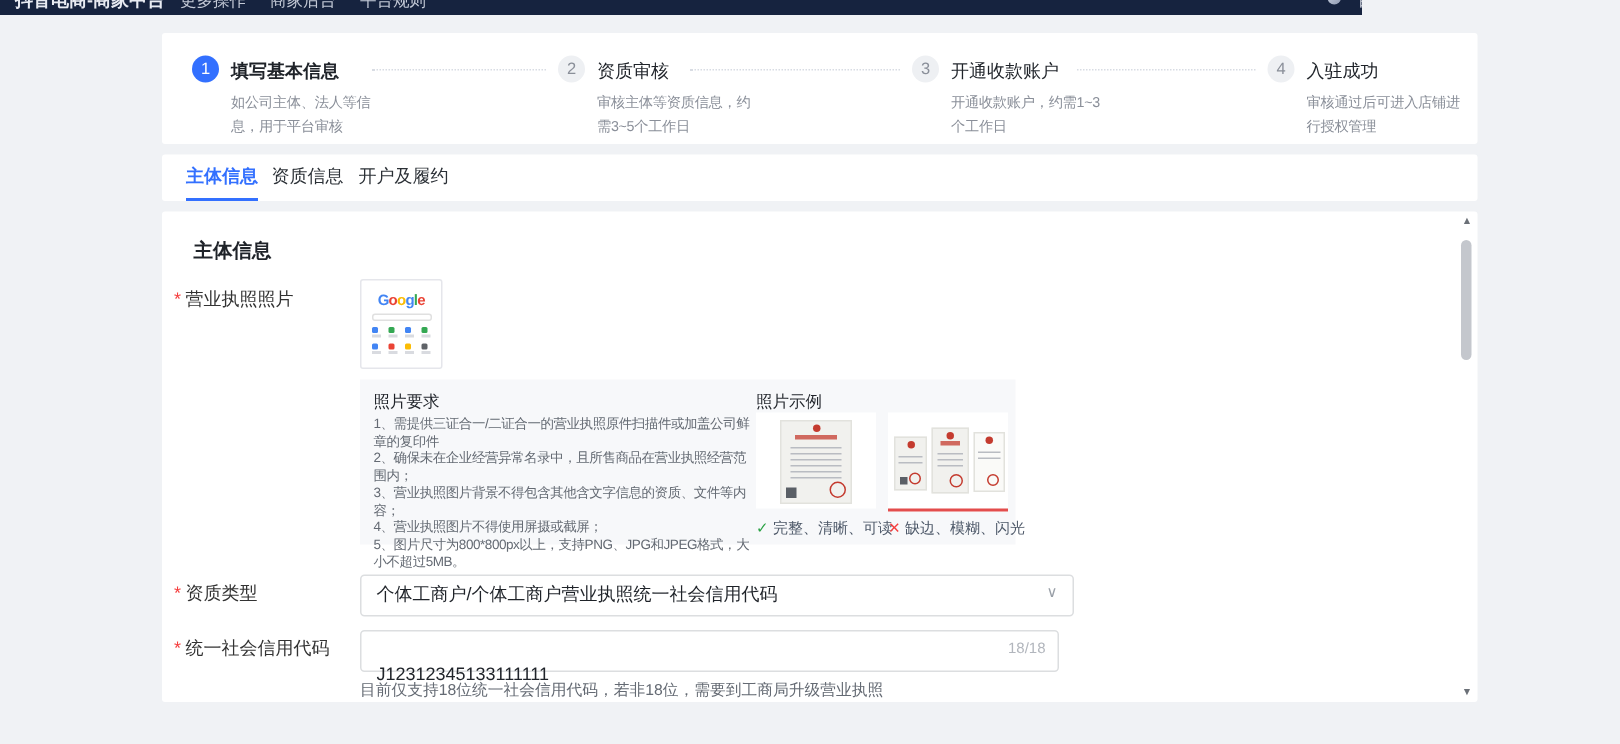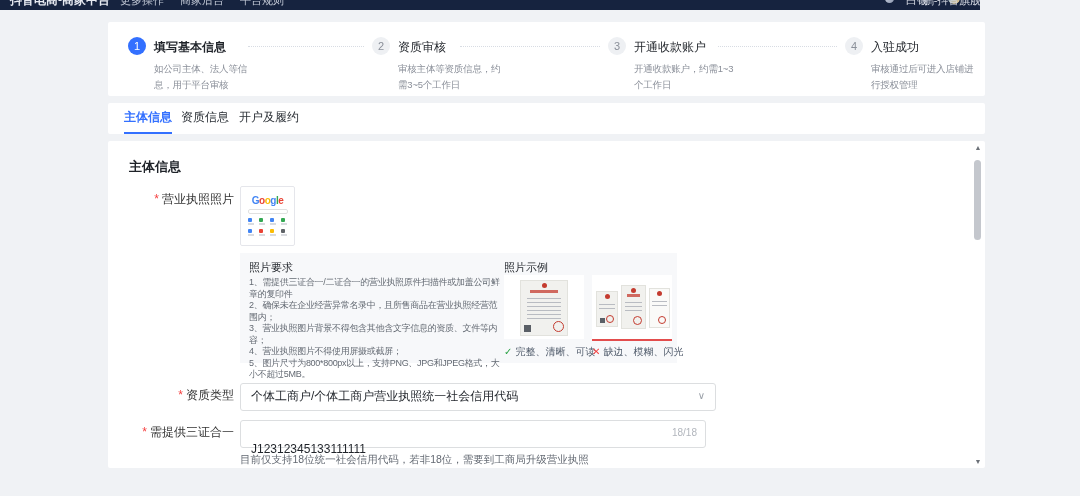--- a/index.html
+++ b/index.html
@@ -2,21 +2,21 @@
 <html><head>
 <meta charset="utf-8">
 <style>
   html,body{margin:0;padding:0;}
   body{width:1080px;height:496px;overflow:hidden;background:#f0f2f5;
        font-family:"Liberation Sans","DejaVu Sans",sans-serif;color:#1f2329;}
   .abs{position:absolute;}
   #screen{position:relative;width:1080px;height:496px;overflow:hidden;}
 
   
-  #topbar{position:absolute;left:0;top:0;width:980px;height:10px;background:#16233f;overflow:hidden;}
+  #topbar{position:absolute;left:0;top:0;width:908px;height:10px;background:#16233f;overflow:hidden;}
   #topbar .navrow{position:absolute;left:0;top:-8px;width:1080px;height:18px;white-space:nowrap;}
   .brand{position:absolute;left:10px;top:0;font-size:12px;font-weight:bold;color:#e8ebf2;}
   .navitem{position:absolute;top:1px;font-size:11px;color:#c3c9d6;}
   #nav0{left:120px;} #nav1{left:180px;} #nav2{left:240px;}
   .tier{position:absolute;right:152px;top:1px;font-size:11px;color:#d6dae3;}
   .medal{position:absolute;right:186px;top:2px;width:9px;height:9px;border-radius:50%;
          background:linear-gradient(135deg,#cfd6e4,#8e99b0);}
   .avatar{position:absolute;right:120px;top:0;width:12px;height:12px;border-radius:50%;
           background:linear-gradient(135deg,#7fb2e8,#e8c37f);}
   .uname{position:absolute;right:18px;top:1px;font-size:11px;color:#d6dae3;}
@@ -39,21 +39,21 @@
 
   
   #tabcard{left:108px;top:103px;width:877px;height:31px;}
   .tab{position:absolute;top:0;height:29px;line-height:29px;font-size:12px;color:#2b3036;cursor:pointer;}
   .tab.on{color:#3370ff;font-weight:bold;border-bottom:2px solid #3370ff;}
   #tab0{left:16px;} #tab1{left:73px;} #tab2{left:131px;}
 
   
   #formcard{left:108px;top:141px;width:877px;height:327px;overflow:hidden;}
   #sectitle{left:21px;top:17px;font-size:13px;font-weight:bold;}
-  .flabel{position:absolute;width:118px;text-align:right;font-size:12px;color:#333;white-space:nowrap;}
+  .flabel{position:absolute;width:118px;text-align:left;font-size:12px;color:#333;white-space:nowrap;}
   .req{color:#f53f3f;margin-right:3px;}
   #lab1{left:8px;top:50px;} #lab2{left:8px;top:246px;} #lab3{left:8px;top:283px;}
 
   
   #thumb{position:absolute;left:132px;top:45px;width:53px;height:58px;background:#fff;
          border:1px solid #e5e6eb;border-radius:2px;cursor:pointer;overflow:hidden;}
   #glogo{margin-top:8px;text-align:center;font-size:10px;font-weight:bold;letter-spacing:-0.5px;}
   #gsearch{margin:3px auto 0;width:38px;height:3px;border:1px solid #e0e0e0;border-radius:2px;}
   .dotrow{display:flex;justify-content:center;gap:5px;margin-top:4px;}
   .gdot{width:4px;height:4px;border-radius:1px;}
@@ -259,21 +259,21 @@
       <div class="excap" id="capgood"><span class="okmark">✓</span><span>完整、清晰、可读</span></div>
       <div class="excap" id="capbad"><span class="badmark">✕</span><span>缺边、模糊、闪光</span></div>
     </div>
 
     <div class="flabel" id="lab2"><span class="req">*</span><span>资质类型</span></div>
     <div class="inputbox" id="qualsel">
       <span>个体工商户/个体工商户营业执照统一社会信用代码</span>
       <span class="chev">∨</span>
     </div>
 
-    <div class="flabel" id="lab3"><span class="req">*</span><span>需提供三证合一</span></div>
+    <div class="flabel" id="lab3"><span class="req">*</span><span>统一社会信用代码</span></div>
     <div class="inputbox" id="codewrap">
       <input id="codeinput" value="J12312345133111111" style="">
       <span id="counter">18/18</span>
     </div>
     <div id="helptext">目前仅支持18位统一社会信用代码，若非18位，需要到工商局升级营业执照</div>
 
     <div id="sbar">
       <div class="sarrow" id="sup">▲</div>
       <div id="sthumb"></div>
       <div class="sarrow" id="sdown">▼</div>

